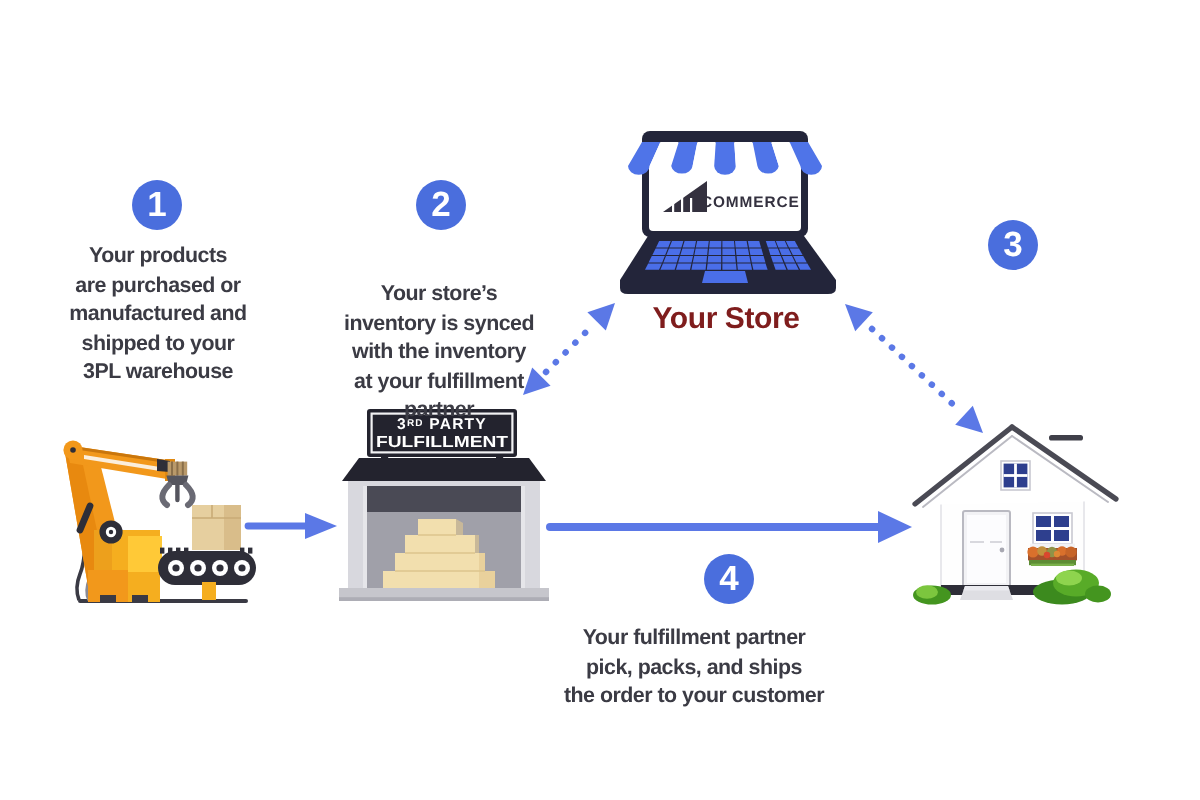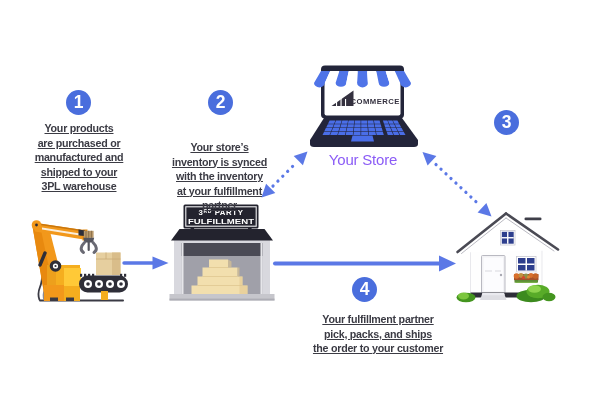--- a/index.html
+++ b/index.html
@@ -1,25 +1,25 @@
 <!DOCTYPE html>
 <html><head>
 <meta charset="utf-8">
 <style>
   html,body{margin:0;padding:0;}
   body{width:600px;height:400px;background:#ffffff;overflow:hidden;
        font-family:"Liberation Sans", sans-serif;}
   .stage{position:relative;width:600px;height:400px;}
   svg{position:absolute;left:0;top:0;}
   .txt{position:absolute;text-align:center;color:#3b3b44;font-weight:700;
-       font-size:10.7px;line-height:14.5px;letter-spacing:-0.25px;text-decoration:underline;}
+       font-size:10.7px;line-height:14.5px;letter-spacing:-0.25px;}
   .num{position:absolute;width:25px;height:25px;border-radius:50%;
        background:#4a6edd;color:#fff;font-weight:700;font-size:17.5px;
        text-align:center;line-height:25px;}
-  .store{position:absolute;color:#8b5cf6;font-weight:400;font-size:15px;
+  .store{position:absolute;color:#7f1d1d;font-weight:700;font-size:15px;
        letter-spacing:-0.2px;width:160px;text-align:center;}
 </style>
 </head>
 <body>
 <div class="stage">
 <svg width="600" height="400" viewBox="0 0 600 400">
 
   <g id="arrows">
 
     <line x1="124" y1="263" x2="155" y2="263" stroke="#5b78e6" stroke-width="3.4" stroke-linecap="round"></line>
@@ -285,16 +285,16 @@
 
 <div class="num" style="left:66px;top:90px;">1</div>
 <div class="txt" style="left:9px;top:121px;width:140px;">Your products<br>are purchased or<br>manufactured and<br>shipped to your<br>3PL warehouse</div>
 
 <div class="num" style="left:208px;top:90px;">2</div>
 <div class="txt" style="left:144.5px;top:140px;width:150px;">Your store’s<br>inventory is synced<br>with the inventory<br>at your fulfillment<br>partner</div>
 
 <div class="num" style="left:494px;top:110px;">3</div>
 
 <div class="num" style="left:352px;top:277px;">4</div>
-<div class="txt" style="left:298px;top:312px;width:160px;">Your fulfillment partner<br>pick, packs, and ships<br>the order to your customer</div>
+<div class="txt" style="left:267px;top:312px;width:160px;">Your fulfillment partner<br>pick, packs, and ships<br>the order to your customer</div>
 
 <div class="store" style="left:283px;top:150.5px;">Your Store</div>
 </div>
 
 </body></html>

